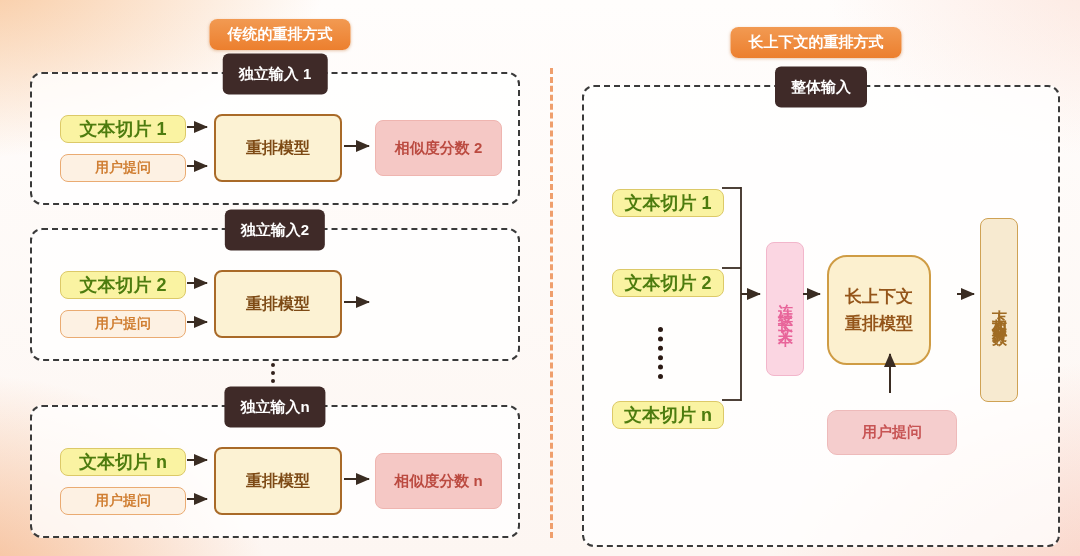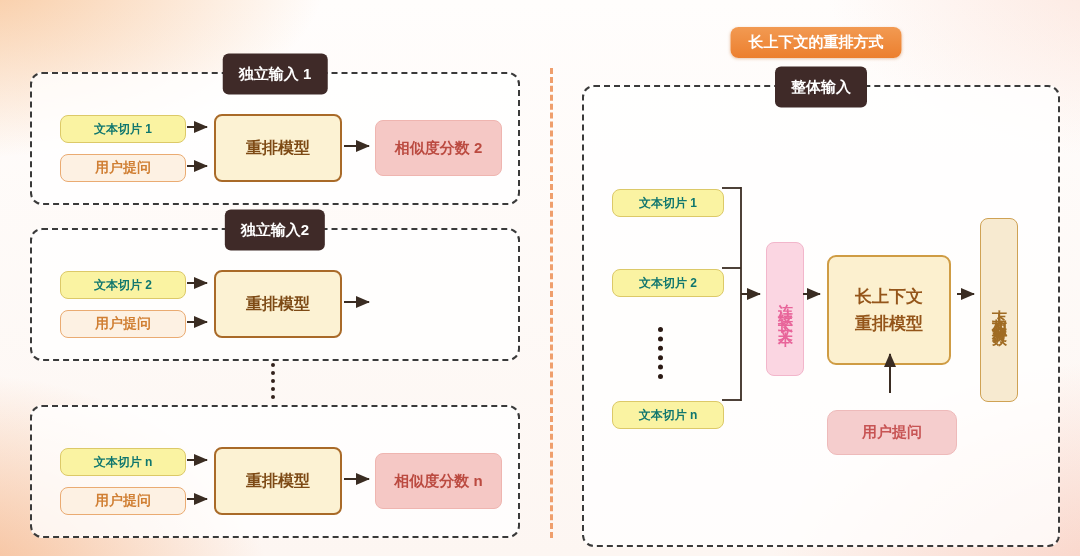--- a/index.html
+++ b/index.html
@@ -35,21 +35,21 @@
     position:absolute; left:50%; top:0; transform:translate(-50%,-50%);
     background:#3f2a28; color:#fff; font-weight:bold; font-size:15px;
     padding:11px 16px; border-radius:6px; white-space:nowrap;
   }
 
   .node {
     position:absolute; box-sizing:border-box; display:flex;
     align-items:center; justify-content:center;
     font-weight:bold; text-align:center;
   }
-  .chunk-chip { background:#faf3a2; border:1.5px solid #dcc968; color:#0f766e; font-size:12px; border-radius:8px;text-align:center; }
+  .chunk-chip { background:#faf3a2; border:1.5px solid #dcc968; color:#4d7c0f; font-size:18px; border-radius:8px;text-align:center; }
   .query-chip { background:#fdf1e3; border:1.5px solid #eaab72; color:#d07f33; font-size:14px; border-radius:8px; }
   .model-box  { background:#fcf2d3; border:2px solid #a96a28; color:#7d4a15; font-size:16px; border-radius:8px; }
   .score-box  { background:#f5c8c5; border:1.5px solid #efb5b0; color:#bb4a40; font-size:15px; border-radius:8px; }
 
   .pos-chunk { left:28px; top:41px; width:126px; height:28px; }
   .pos-query { left:28px; top:80px; width:126px; height:28px; }
   .pos-model { left:182px; top:40px; width:128px; height:68px; }
   .pos-score { left:343px; top:46px; width:127px; height:56px; }
 
   .vdots { position:absolute; width:0; border-left:4px dotted #32211b; }
@@ -60,23 +60,23 @@
   .r-chunk2 { left:28px; top:182px; width:112px; height:28px; }
   .r-chunkn { left:28px; top:314px; width:112px; height:28px; }
 
   .vtext { writing-mode:vertical-rl; text-orientation:upright; }
   .longtext-box {
     left:182px; top:155px; width:38px; height:134px;
     background:#fbd6e2; border:1.5px solid #f2b6cb; color:#e8659a;
     font-size:15px; border-radius:8px; letter-spacing:7px;
   }
   .longmodel-box {
-    left:243px; top:168px; width:124px; height:110px; flex-direction:column;
+    left:243px; top:168px; width:104px; height:110px; flex-direction:column;
     background:#fcf0cf; border:2px solid #cf9c44; color:#94551a;
-    font-size:17px; border-radius:9px; line-height:1.6;
+    font-size:17px; border-radius:20px; line-height:1.6;
   }
   .vscore-box {
     left:396px; top:131px; width:38px; height:184px;
     background:#f7ead0; border:1.5px solid #cfa254; color:#a06c24;
     font-size:15px; border-radius:8px; letter-spacing:3px;
   }
   .rquery-box {
     left:243px; top:323px; width:130px; height:45px;
     background:#f5cdcd; border:1.5px solid #eebaba; color:#c75454;
     font-size:15px; border-radius:10px;
@@ -84,40 +84,42 @@
 
   .divider { position:absolute; left:550px; top:68px; height:470px; width:0; border-left:3px dashed #ef9f6d; }
 
   .overlay { position:absolute; left:0; top:0; pointer-events:none; }
 </style>
 </head>
 <body>
 
 <div class="canvas">
 
+  <div class="badge badge-left">传统的重排方式</div>
   <div class="badge badge-right">长上下文的重排方式</div>
 
   <div class="dashed-box group g1">
     <div class="dark-header">独立输入 1</div>
     <div class="node chunk-chip pos-chunk">文本切片 1</div>
     <div class="node query-chip pos-query">用户提问</div>
     <div class="node model-box pos-model">重排模型</div>
     <div class="node score-box pos-score">相似度分数 2</div>
   </div>
 
   <div class="dashed-box group g2">
     <div class="dark-header">独立输入2</div>
     <div class="node chunk-chip pos-chunk">文本切片 2</div>
     <div class="node query-chip pos-query">用户提问</div>
     <div class="node model-box pos-model">重排模型</div>
   </div>
 
   <div class="vdots vdots-left"></div>
 
   <div class="dashed-box group g3">
+    <div class="dark-header">独立输入n</div>
     <div class="node chunk-chip pos-chunk">文本切片 n</div>
     <div class="node query-chip pos-query">用户提问</div>
     <div class="node model-box pos-model">重排模型</div>
     <div class="node score-box pos-score">相似度分数 n</div>
   </div>
 
   <div class="divider"></div>
 
   <div class="dashed-box panel">
     <div class="dark-header">整体输入</div>

